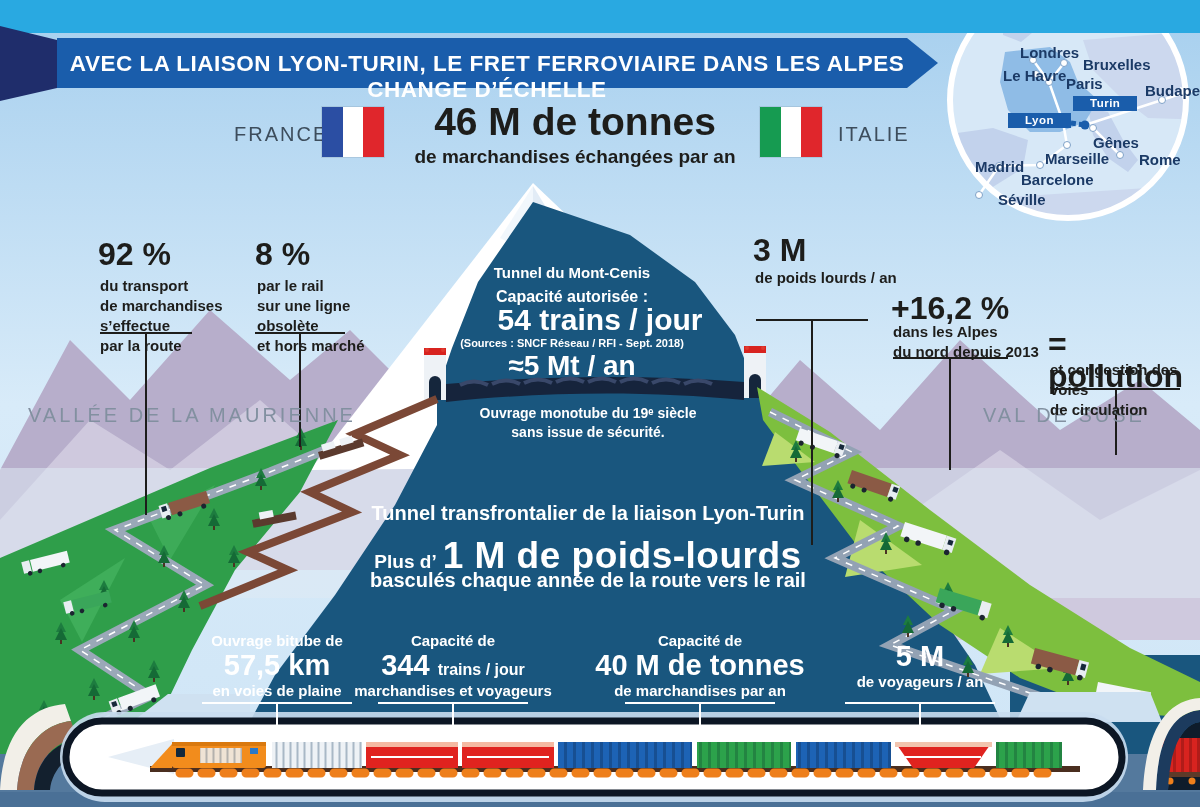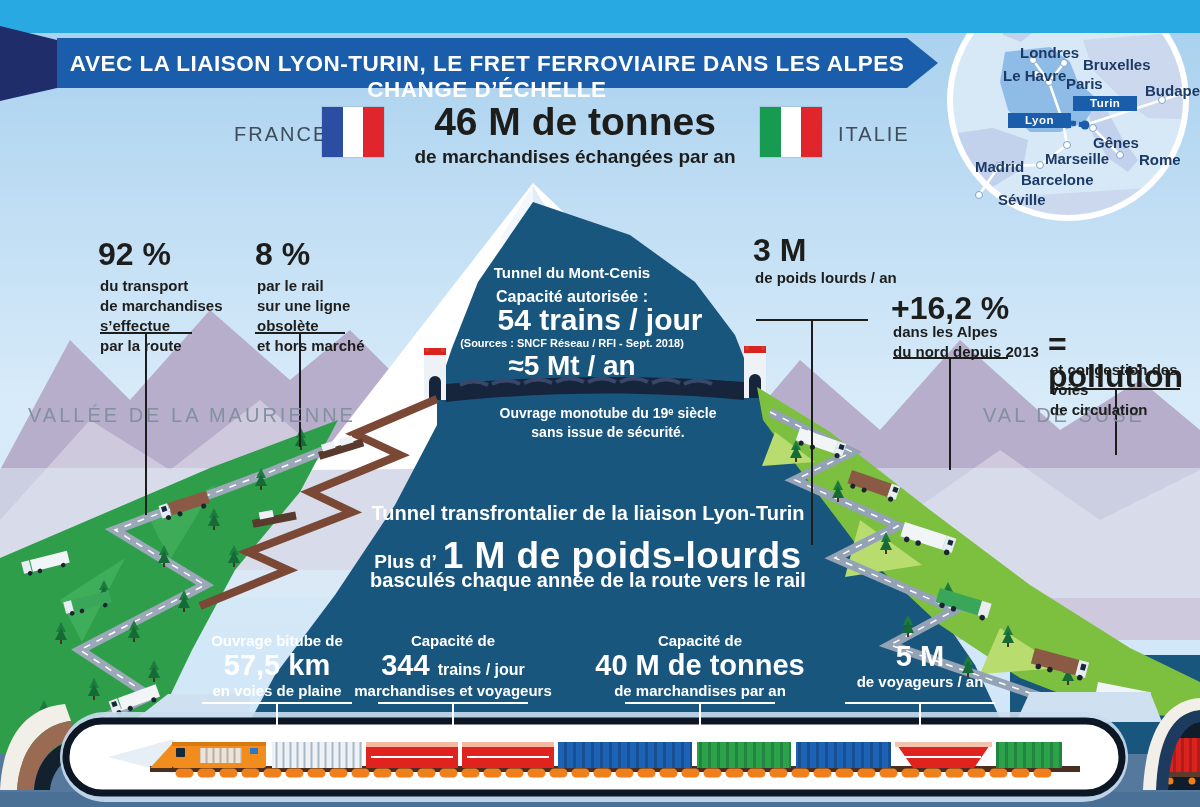--- a/index.html
+++ b/index.html
@@ -20,21 +20,21 @@
   .stat-body{font-size:15px;font-weight:bold;color:#1d1d1b;line-height:1.34;z-index:4;}
   .stat-note{font-size:11.5px;font-weight:bold;color:#1d1d1b;line-height:1.3;z-index:4;}
   .valley{font-size:20px;letter-spacing:3px;color:#8290a0;z-index:4;}
   .w{color:#fff;z-index:4;}
   .today-title{left:572px;top:238px;font-size:23px;font-weight:bold;color:#8dc63f;letter-spacing:1px;}
   .today-sub{left:572px;top:264px;font-size:15px;font-weight:bold;}
   .cap-label{left:572px;top:288px;font-size:16px;font-weight:bold;}
   .cap-value{left:572px;top:303px;font-size:30px;font-weight:bold;margin-left:28px;}
   .sources{left:572px;top:337px;font-size:11px;font-weight:bold;}
   .mtan{left:572px;top:350px;font-size:28px;font-weight:bold;text-align:right;}
-  .monotube{left:588px;top:404px;font-size:14px;font-weight:bold;line-height:1.35;margin-left:20px;}
+  .monotube{left:588px;top:404px;font-size:14px;font-weight:bold;line-height:1.35;}
   .demain-title{left:588px;top:455px;font-size:42px;font-weight:bold;color:#ece7c5;letter-spacing:2px;}
   .demain-sub{left:588px;top:502px;font-size:20px;font-weight:bold;}
   .headline{left:588px;top:527px;z-index:4;transform:translateX(-50%);display:flex;
             align-items:baseline;gap:6px;color:#fff;font-weight:bold;white-space:nowrap;margin-top:8px;}
   .headline .pfx{font-size:19px;}
   .headline .val{font-size:37px;letter-spacing:.5px;}
   .headline-sub{left:588px;top:569px;font-size:20px;font-weight:bold;}
   .bstat{z-index:4;transform:translateX(-50%);text-align:center;color:#fff;font-weight:bold;}
   .bstat .lbl{font-size:15px;}
   .bstat .val{font-size:29px;line-height:1.15;}

